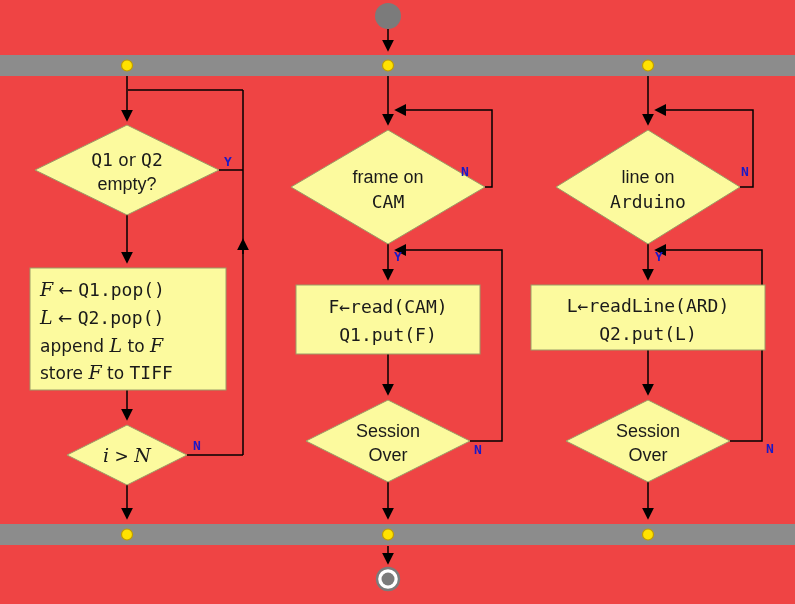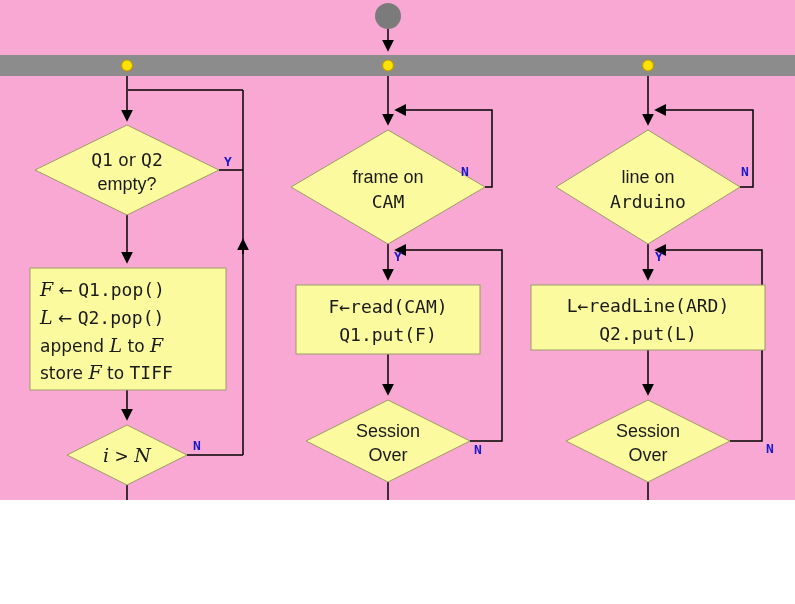--- a/index.html
+++ b/index.html
@@ -1,16 +1,16 @@
 <!DOCTYPE html>
 <html><head>
 <meta charset="utf-8">
 <style>
   html,body{margin:0;padding:0;background:#ffffff;}
-  .stage{position:relative;width:795px;height:500px;background:#f9a8d4;overflow:hidden;
+  .stage{position:relative;width:795px;height:604px;background:#ef4444;overflow:hidden;
          font-family:"Liberation Sans",sans-serif;}
   svg{display:block;}
   .flow{stroke:#000000;stroke-width:1.5;fill:none;}
   .shape{stroke:#9c9c66;stroke-width:1;}
   .dot{stroke:#c09c00;stroke-width:1.2;}
   .endring{fill:#ffffff;stroke:#7b7b7b;stroke-width:2.4;}
   .t-sans{font-family:"Liberation Sans",sans-serif;font-size:18px;fill:#1a1a1a;}
   .t-plain{font-family:"DejaVu Sans",sans-serif;font-size:17px;fill:#1a1a1a;}
   .t-code{font-family:"DejaVu Sans Mono",monospace;font-size:18px;fill:#1a1a1a;}
   .t-math{font-family:"DejaVu Serif",serif;font-style:italic;font-size:19px;fill:#1a1a1a;}

